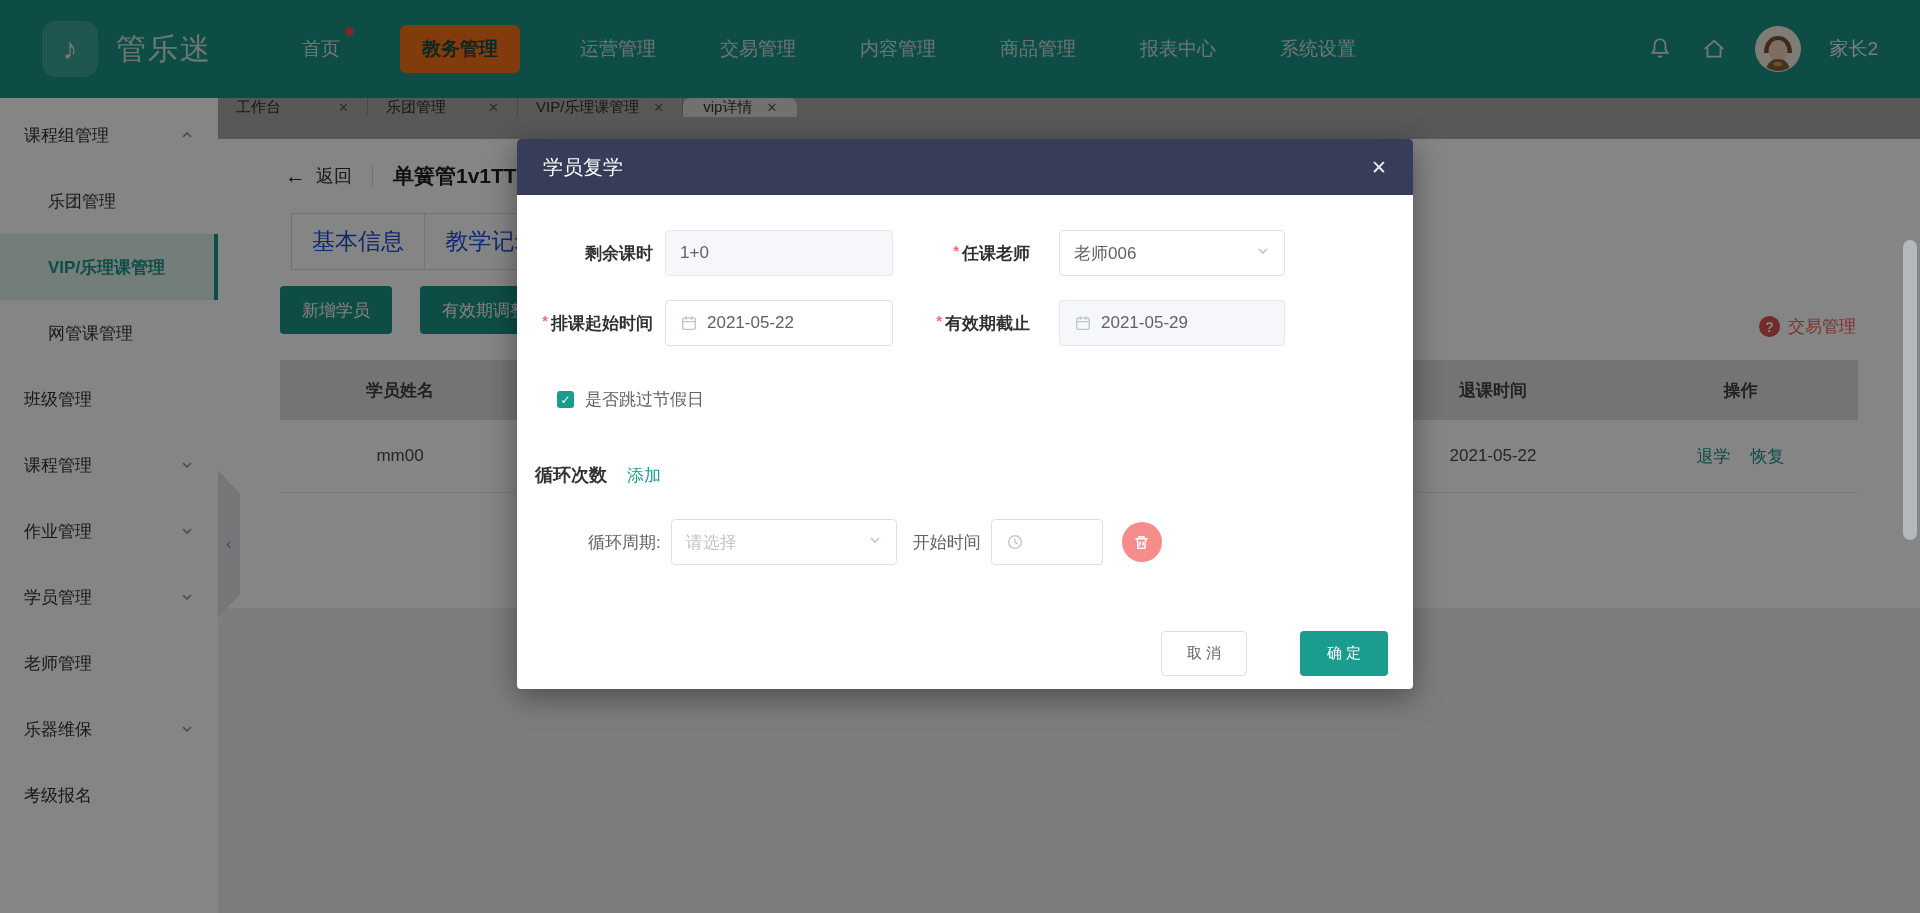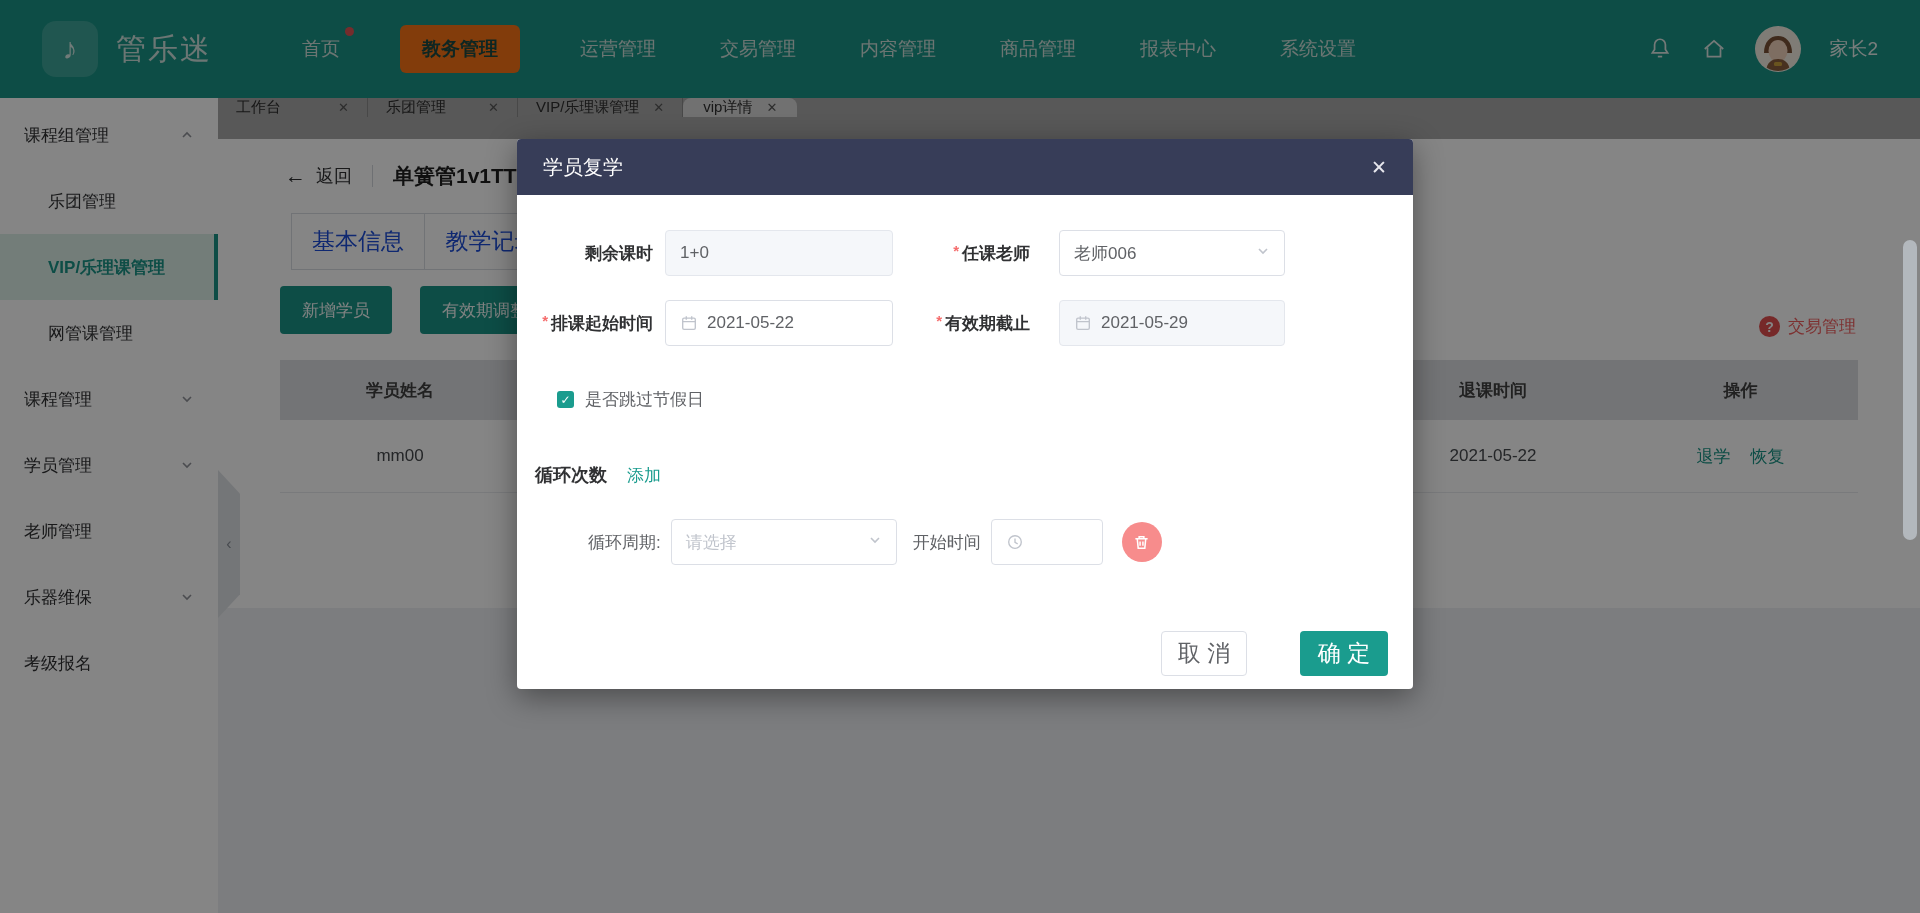--- a/index.html
+++ b/index.html
@@ -114,21 +114,21 @@
   .cycle-title { font-size:18px; font-weight:700; color:#303133; }
   .add-link { font-size:17px; color:#1a9c8e; cursor:pointer; }
 
   .cycle-row { margin-top:32px; padding-left:71px; }
   .g-label { font-size:17px; color:#606266; }
   .del-btn { width:40px; height:40px; border-radius:50%; background:#f78c8c; border:none;
     display:flex; align-items:center; justify-content:center; margin-left:19px; cursor:pointer; }
   .del-btn svg { width:17px; height:17px; stroke:#fff; fill:none; stroke-width:1.6; }
 
   .m-foot { margin-top:66px; display:flex; justify-content:flex-end; padding-right:25px; gap:17px; }
-  .btn { height:45px; border-radius:4px; font-size:23px; cursor:pointer; }
+  .btn { height:45px; border-radius:4px; font-size:15px; cursor:pointer; }
   .btn-cancel { width:86px; background:#fff; border:1px solid #dcdfe6; color:#606266; }
   .btn-confirm { width:88px; background:#1a9c8e; border:none; color:#fff;margin-left:36px; }
 </style>
 </head>
 <body>
 
 <div class="app">
 
   <div class="topbar">
     <div class="logo-box">
@@ -182,21 +182,30 @@
       <div class="s-item sub">
         <span class="lbl">乐团管理</span>
       </div>
       <div class="s-item sub selected">
         <span class="lbl">VIP/乐理课管理</span>
       </div>
       <div class="s-item sub">
         <span class="lbl">网管课管理</span>
       </div>
       <div class="s-item">
+        <span class="lbl">班级管理</span>
+      </div>
+      <div class="s-item">
         <span class="lbl">课程管理</span>
+        <svg class="chev" viewBox="0 0 14 14">
+            <polyline points="3,5 7,9 11,5"></polyline>
+          </svg>
+      </div>
+      <div class="s-item">
+        <span class="lbl">作业管理</span>
         <svg class="chev" viewBox="0 0 14 14">
             <polyline points="3,5 7,9 11,5"></polyline>
           </svg>
       </div>
       <div class="s-item">
         <span class="lbl">学员管理</span>
         <svg class="chev" viewBox="0 0 14 14">
             <polyline points="3,5 7,9 11,5"></polyline>
           </svg>
       </div>

